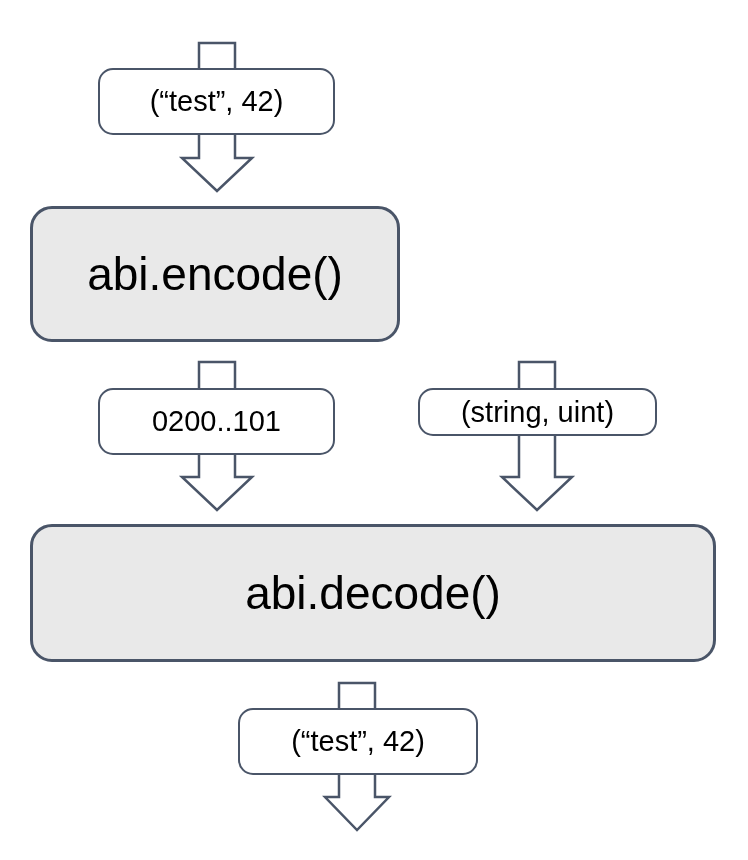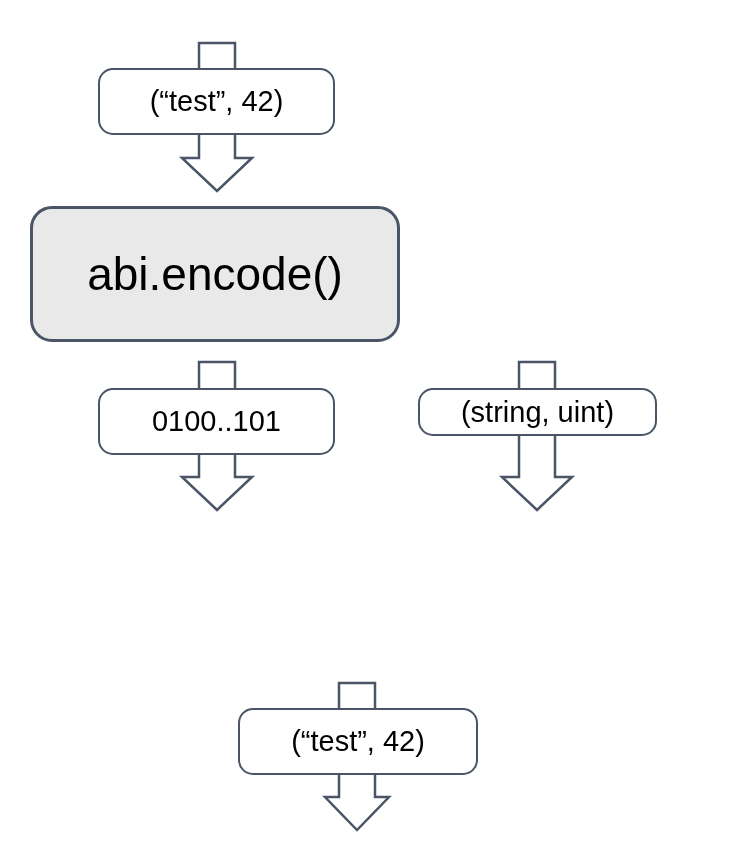--- a/index.html
+++ b/index.html
@@ -71,20 +71,21 @@
     <path d="M199,43 L235,43 L235,158 L252,158 L217,191 L182,158 L199,158 Z"></path>
     <path d="M199,362 L235,362 L235,477 L252,477 L217,510 L182,477 L199,477 Z"></path>
     <path d="M519,362 L555,362 L555,477 L572,477 L537,510 L502,477 L519,477 Z"></path>
     <path d="M339,683 L375,683 L375,797 L389,797 L357,830 L325,797 L339,797 Z"></path>
   </svg>
 
   <div class="node label-box pos-input-value">(“test”, 42)</div>
 
   <div class="node process-box pos-encode">abi.encode()</div>
 
-  <div class="node label-box pos-encoded-bytes">0100..101</div>
+  <div class="node label-box pos-encoded-bytes">0200..101</div>
 
   <div class="node label-box pos-type-signature">(string, uint)</div>
 
+  <div class="node process-box pos-decode">abi.decode()</div>
 
   <div class="node label-box pos-decoded-value">(“test”, 42)</div>
 
 </div>
 
 </body></html>

